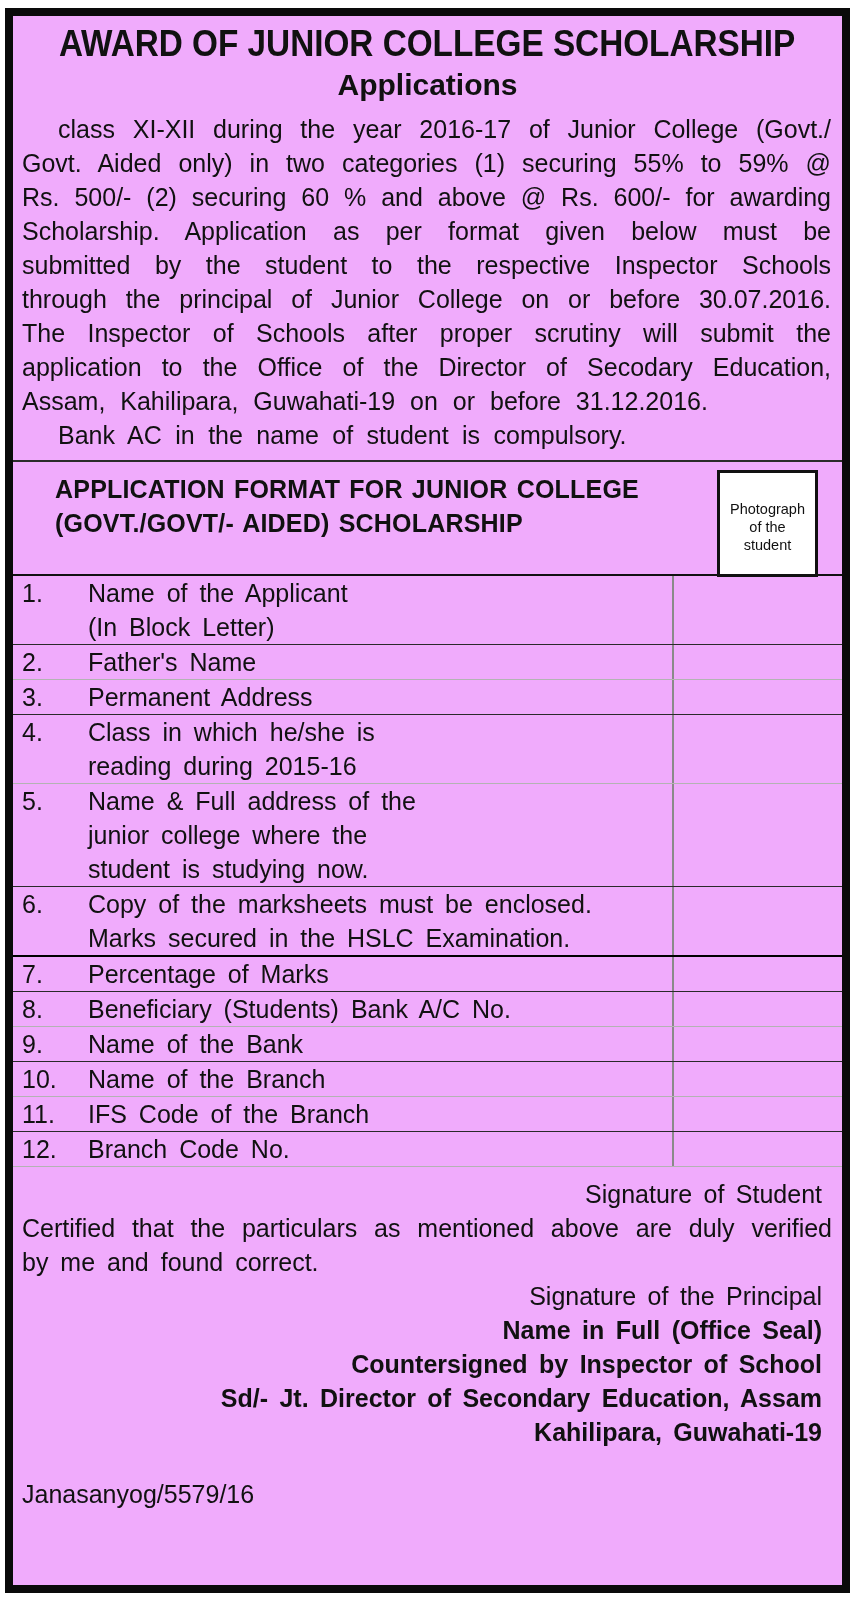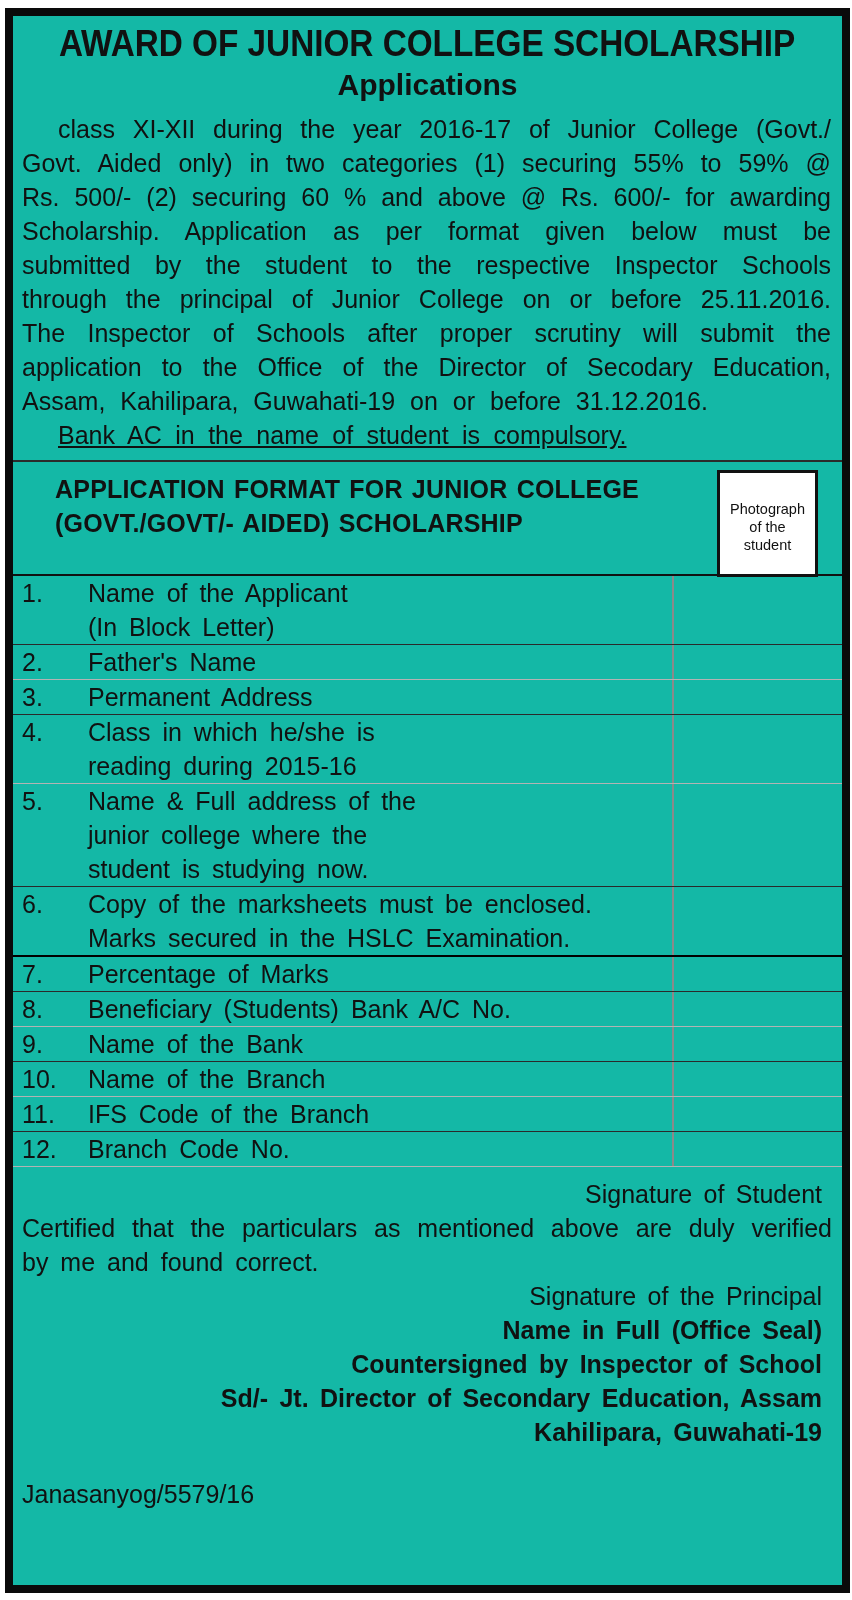--- a/index.html
+++ b/index.html
@@ -1,32 +1,32 @@
 <!DOCTYPE html>
 <html><head>
 <meta charset="utf-8">
 <style>
   html,body{margin:0;padding:0;background:#ffffff;}
   .page{position:relative;width:852px;height:1600px;background:#ffffff;
         font-family:"Liberation Sans","DejaVu Sans",sans-serif;color:#111;overflow:hidden;}
   .ad{position:absolute;left:5px;top:8px;width:845px;height:1585px;
-      border:8px solid #0a0a0a;box-sizing:border-box;background:#14b8a6;}
+      border:8px solid #0a0a0a;box-sizing:border-box;background:#f0abfc;}
 
   
   .title-wrap{text-align:center;padding-top:6px;}
   .title{margin:0;font-size:37px;font-weight:bold;line-height:44px;white-space:nowrap;}
   .title .squeeze{display:inline-block;transform:scaleX(0.90);transform-origin:center center;}
   .subtitle{text-align:center;font-size:30px;font-weight:bold;line-height:38px;}
 
   
   .intro{margin-top:8px;padding:0 11px 0 9px;font-size:25px;}
   .intro-line{line-height:34px;text-align:justify;text-align-last:justify;}
   .intro-line:first-child{text-indent:36px;}
   .intro-line:last-child{text-align:left;text-align-last:left;word-spacing:0.32em;}
-  .bank-note{padding:0 11px 0 9px;text-indent:36px;font-size:25px;line-height:34px;word-spacing:0.26em;text-decoration:underline;}
+  .bank-note{padding:0 11px 0 9px;text-indent:36px;font-size:25px;line-height:34px;word-spacing:0.26em;}
 
   
   .format-section{margin-top:8px;border-top:2px solid #2b2b2b;position:relative;height:114px;box-sizing:border-box;}
   .format-heading{padding:10px 0 0 42px;font-weight:bold;font-size:25px;}
   .fh-line{line-height:34px;letter-spacing:0.2px;word-spacing:2px;}
   .photo-box{position:absolute;top:8px;right:24px;width:101px;height:107px;
              border:3px solid #111;box-sizing:border-box;background:#fff;
              display:flex;flex-direction:column;justify-content:center;align-items:center;
              text-align:center;font-size:14.5px;line-height:18px;padding-top:6px;}
 
@@ -61,21 +61,21 @@
       <h1 class="title"><span class="squeeze">AWARD OF JUNIOR COLLEGE SCHOLARSHIP</span></h1>
     </div>
     <div class="subtitle">Applications</div>
 
     <div class="intro">
         <div class="intro-line">class XI-XII during the year 2016-17 of Junior College (Govt./</div>
         <div class="intro-line">Govt. Aided only) in two categories (1) securing 55% to 59% @</div>
         <div class="intro-line">Rs. 500/- (2) securing 60 % and above @ Rs. 600/- for awarding</div>
         <div class="intro-line">Scholarship. Application as per format given below must be</div>
         <div class="intro-line">submitted by the student to the respective Inspector Schools</div>
-        <div class="intro-line">through the principal of Junior College on or before 25.11.2016.</div>
+        <div class="intro-line">through the principal of Junior College on or before 30.07.2016.</div>
         <div class="intro-line">The Inspector of Schools after proper scrutiny will submit the</div>
         <div class="intro-line">application to the Office of the Director of Secodary Education,</div>
         <div class="intro-line">Assam, Kahilipara, Guwahati-19 on or before 31.12.2016.</div>
       </div>
     <div class="bank-note">Bank AC in the name of student is compulsory.</div>
 
     <div class="format-section">
       <div class="format-heading">
         <div class="fh-line">APPLICATION FORMAT FOR JUNIOR COLLEGE</div>
         <div class="fh-line">(GOVT./GOVT/- AIDED) SCHOLARSHIP</div>

